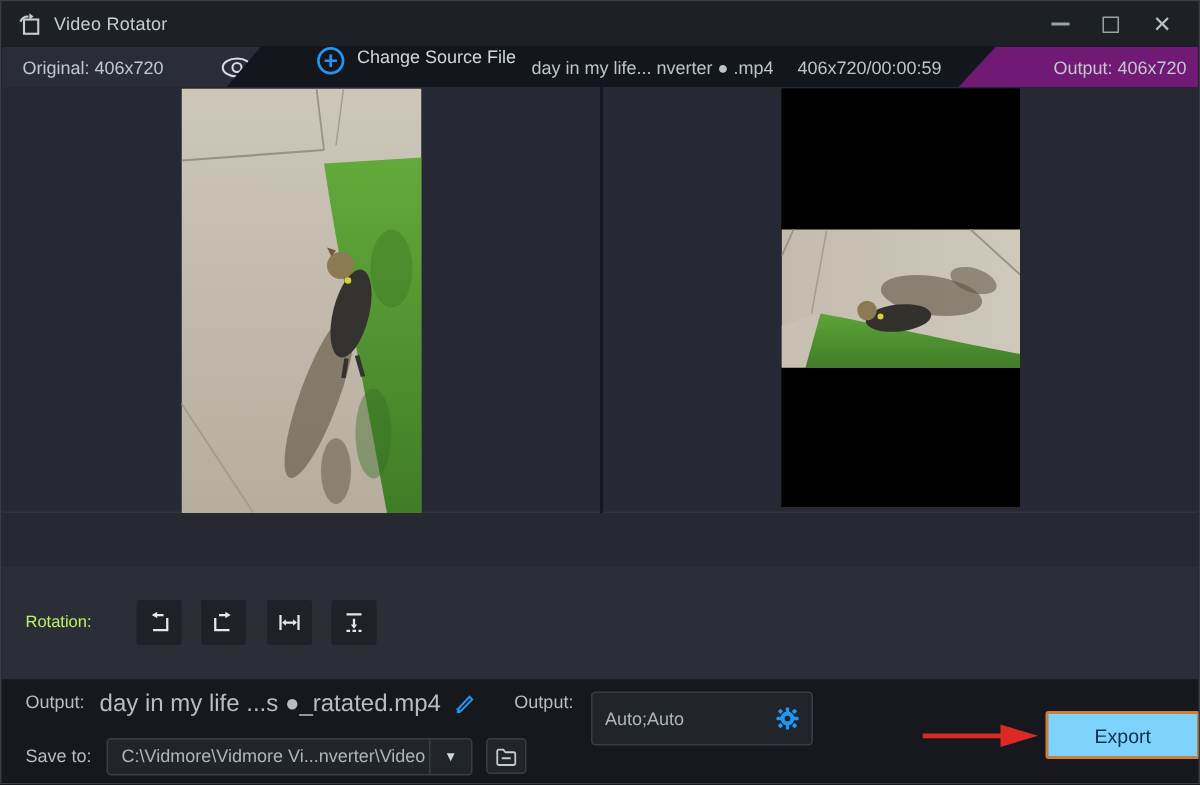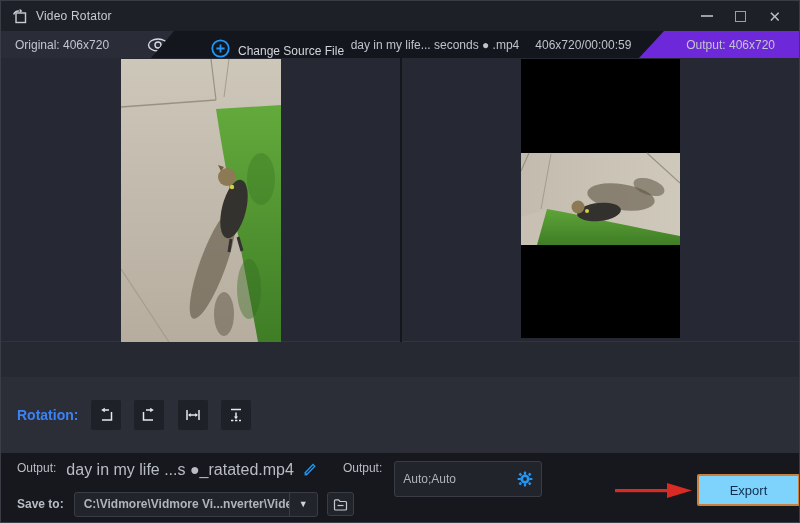--- a/index.html
+++ b/index.html
@@ -16,52 +16,52 @@
   .win-btns{ margin-left:auto; display:flex; align-items:center; gap:22px; padding-right:8px;}
   .win-min{ width:12px; height:1.5px; background:#9aa0aa; }
   .win-max{ width:11px; height:11px; border:1.5px solid #9aa0aa; }
   .win-close{ color:#b9bec7; font-size:15px; line-height:1; }
 
   
   .infobar{ left:0; top:30px; width:100%; height:27px; background:#14161d; }
   .tab-left{ left:0; top:0; width:185px; height:27px; background:#2a2d37;
              clip-path:polygon(0 0,173px 0,150px 100%,0 100%);
              display:flex; align-items:center; padding:0 0 0 14px; gap:38px; }
-  .tab-right{ right:0; top:0; width:160px; height:27px; background:#6d28d9;
+  .tab-right{ right:0; top:0; width:160px; height:27px; background:#701a75;
               clip-path:polygon(25px 0,100% 0,100% 100%,0 100%);
-              display:flex; align-items:center; justify-content:flex-end; padding-right:24px; }
+              display:flex; align-items:center; justify-content:flex-end; padding-right:8px; }
   .info-text{ font-size:12px; color:#c2c6ce; }
-  .change-src{ left:210px; top:0; height:27px; display:flex; align-items:flex-end; gap:8px; }
+  .change-src{ left:210px; top:0; height:27px; display:flex; align-items:flex-start; gap:8px; }
   .change-src span{ font-size:12px; color:#d2d6dc; }
   .file-info{ left:340px; top:0; height:27px; width:300px; display:flex;
               align-items:center; justify-content:center; gap:16px; }
   .file-info span{ font-size:12px; color:#bfc3cb; white-space:nowrap; }
 
   
   .preview{ left:0; top:57px; width:100%; height:284px; background:#262833;
             border-bottom:1px solid #31343e; }
   .pane-divider{ left:399px; top:57px; width:2px; height:284px; background:#14161c; }
   .video-left{ left:120px; top:58px; width:160px; height:283px; }
   .video-right{ left:520px; top:58px; width:159px; height:279px; background:#000; }
 
   
   .controls{ left:0; top:341px; width:100%; height:35px; background:#262832; }
 
   
   .rotation{ left:0; top:376px; width:100%; height:76px; background:#2b2d37; }
   .rot-label{ left:16px; top:0; height:76px; display:flex; align-items:center;
-              font-size:14px; font-weight:bold; color:#3b82f6; }
+              font-size:11px; font-weight:normal; color:#bef264; }
   .rot-btn{ top:23px; width:30px; height:30px; background:#1f2129; border:none;
             border-radius:2px; display:flex; align-items:center; justify-content:center; cursor:pointer;}
 
   
   .bottom{ left:0; top:452px; width:100%; height:71px; background:#16181e; }
   .lbl{ font-size:12px; color:#b8bcc4; }
   .row1{ left:16px; top:8px; height:24px; display:flex; }
-  .row2{ left:16px; top:38px; height:26px; display:flex; align-items:center;font-weight:bold; }
+  .row2{ left:16px; top:38px; height:26px; display:flex; align-items:center; }
   .fname{ font-size:16px; color:#b8bcc4; margin-left:10px; white-space:nowrap;}
   .field{ background:#22242c; border:1px solid #3a3d46; border-radius:3px;
           display:flex; align-items:center; font-size:12px; color:#b0b4bb; }
   .fmt-field{ width:148px; height:36px; margin-left:12px; padding:0 8px; }
   .fmt-field .val{ flex:1; }
   .path-field{ width:244px; height:25px; margin-left:10px; padding:0 0 0 9px; }
   .path-field .val{ flex:1; white-space:nowrap; overflow:hidden; }
   .dd{ width:28px; height:100%; border-left:1px solid #3a3d46; display:flex;
        align-items:center; justify-content:center; color:#cfd3da; font-size:9px; }
   .folder-btn{ width:27px; height:24px; margin-left:9px; background:#22242c;
@@ -104,21 +104,21 @@
       </svg>
     </div>
     <div class="abs change-src">
       <svg width="19" height="19" viewBox="0 0 19 19">
         <circle cx="9.5" cy="9.5" r="8.2" fill="none" stroke="#2196f3" stroke-width="1.8"></circle>
         <path d="M9.5,5.4 V13.6 M5.4,9.5 H13.6" stroke="#2196f3" stroke-width="1.8"></path>
       </svg>
       <span>Change Source File</span>
     </div>
     <div class="abs file-info">
-      <span>day in my life... seconds ● .mp4</span>
+      <span>day in my life... nverter ● .mp4</span>
       <span>406x720/00:00:59</span>
     </div>
     <div class="abs tab-right">
       <span class="info-text">Output: 406x720</span>
     </div>
   </div>
 
   <div class="abs preview"></div>
   <div class="abs pane-divider"></div>
 

